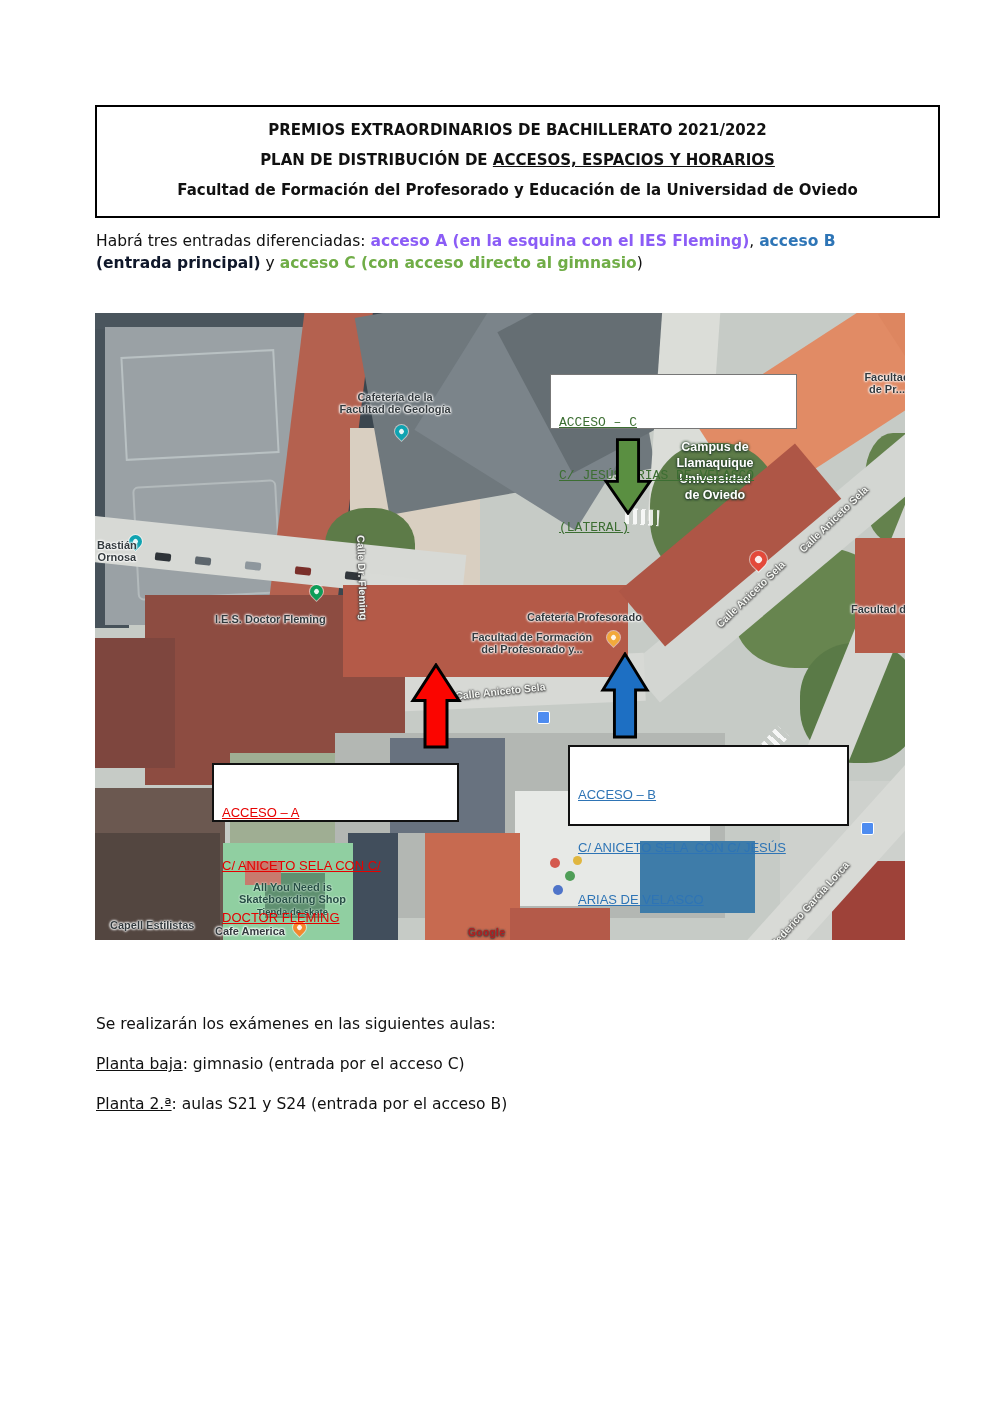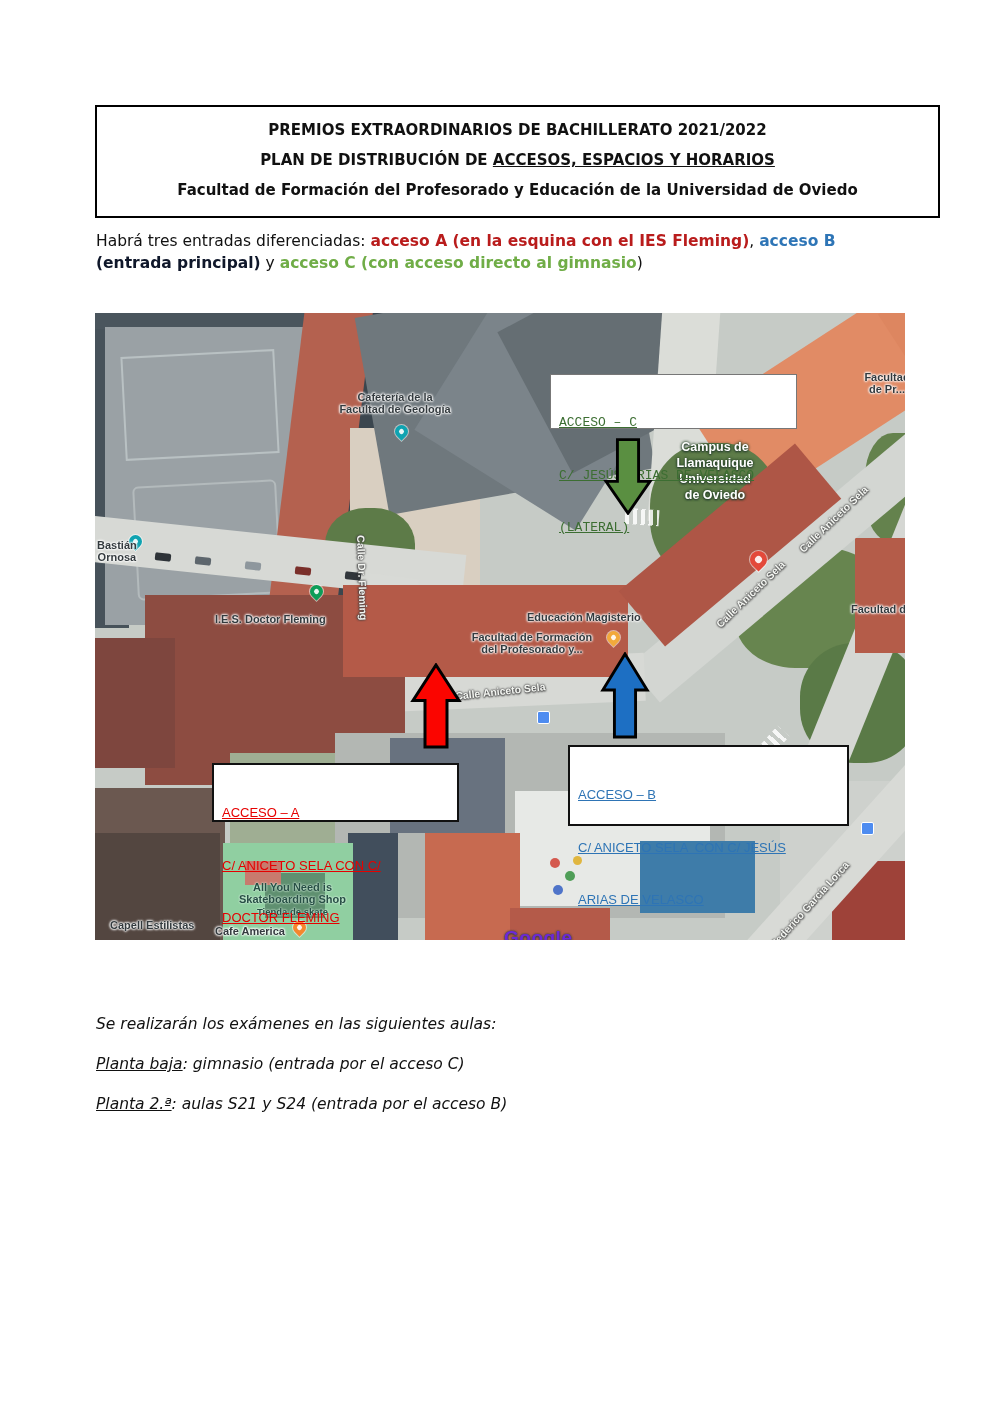--- a/index.html
+++ b/index.html
@@ -41,33 +41,33 @@
   .dot{position:absolute;border-radius:50%;}
 
   
   .abox{position:absolute;background:#fff;font-family:"Liberation Sans",sans-serif;
     font-size:13px;line-height:17.5px;padding:4px 8px;white-space:pre;}
   .abox span{display:block;text-decoration:underline;}
   .block-arrow{position:absolute;}
 
   
   #aulas{position:absolute;left:96px;top:1014px;width:830px;font-size:15.5px;line-height:21.5px;}
-  #aulas p{margin:0 0 18.5px 0;font-style:italic;}
+  #aulas p{margin:0 0 18.5px 0;}
 </style>
 </head>
 <body>
 
 <div id="header-box">
   <div><span>PREMIOS EXTRAORDINARIOS DE BACHILLERATO 2021/2022</span></div>
   <div><span>PLAN DE DISTRIBUCIÓN DE </span><span class="u">ACCESOS, ESPACIOS Y HORARIOS</span></div>
   <div><span>Facultad de Formación del Profesorado y Educación de la Universidad de Oviedo</span></div>
 </div>
 
 <div id="intro">
-  <span>Habrá tres entradas diferenciadas: </span><span class="b" style="color: #b91c1c;">acceso A (en la esquina con el IES Fleming)</span><span>, </span><span class="b" style="color: rgb(46, 117, 182);">acceso B</span><br>
+  <span>Habrá tres entradas diferenciadas: </span><span class="b" style="color: #8b5cf6;">acceso A (en la esquina con el IES Fleming)</span><span>, </span><span class="b" style="color: rgb(46, 117, 182);">acceso B</span><br>
   <span class="b" style="color: #0f172a;">(entrada principal)</span><span> y </span><span class="b" style="color: rgb(112, 173, 71);">acceso C (con acceso directo al gimnasio</span><span>)</span>
 </div>
 
 <div id="map">
 
   <div class="mp" style="left:0;top:0;width:34px;height:315px;background:#47525a"></div>
   <div class="mp" style="left:0;top:0;width:250px;height:16px;background:#4a555d"></div>
   <div class="mp" style="left:10px;top:14px;width:225px;height:298px;background:#9aa1a5"></div>
   <div class="mp" style="left:28px;top:40px;width:150px;height:100px;border:2px solid #b9c1c3;transform:rotate(-3deg)"></div>
   <div class="mp" style="left:40px;top:170px;width:140px;height:110px;border:2px solid #b3babc;border-radius:6px;transform:rotate(-3deg)"></div>
@@ -133,35 +133,35 @@
   <div class="pin" style="left:34px;top:222px;background:#0fa3b1"></div>
   <div class="pin" style="left:215px;top:272px;background:#0c9d58"></div>
   <div class="pin pin-big" style="left:655px;top:238px;background:#e3493a"></div>
   <div class="pin" style="left:512px;top:318px;background:#f2a93b"></div>
   <div class="pin" style="left:198px;top:608px;background:#f5872e"></div>
   <div class="bus" style="left:442px;top:398px"></div>
   <div class="bus" style="left:766px;top:509px"></div>
 
   <div class="place" style="left:220px;top:78px;width:160px;text-align:center;white-space:normal"><span>Cafetería de la</span><br><span>Facultad de Geología</span></div>
   <div class="campus-label" style="left:560px;top:126px;width:120px"><span>Campus de</span><br><span>Llamaquique</span><br><span>Universidad</span><br><span>de Oviedo</span></div>
-  <div class="place" style="left:432px;top:298px">Educación Magisterio</div>
+  <div class="place" style="left:432px;top:298px">Cafetería Profesorado</div>
   <div class="place" style="left:352px;top:318px;width:170px;text-align:center;white-space:normal"><span>Facultad de Formación</span><br><span>del Profesorado y...</span></div>
   <div class="place" style="left:120px;top:300px">I.E.S. Doctor Fleming</div>
   <div class="place" style="left:2px;top:226px;text-align:center"><span>Bastián</span><br><span>Ornosa</span></div>
   <div class="street" style="left:360px;top:372px;transform:rotate(-6deg)">Calle Aniceto Sela</div>
   <div class="street" style="left:693px;top:200px;transform:rotate(-44deg)">Calle Aniceto Sela</div>
   <div class="street" style="left:610px;top:275px;transform:rotate(-44deg)">Calle Aniceto Sela</div>
   <div class="street" style="left:272px;top:222px;transform:rotate(88deg);transform-origin:left top">Calle Dr. Fleming</div>
   <div class="street" style="left:648px;top:590px;transform:rotate(-48deg)">C. Federico García Lorca</div>
   <div class="place" style="left:756px;top:290px">Facultad d...</div>
   <div class="place" style="left:762px;top:58px;white-space:normal;width:60px;text-align:center"><span>Facultad</span><br><span>de Pr...</span></div>
   <div class="place" style="left:125px;top:568px;width:145px;text-align:center;white-space:normal;color:#274f45;text-shadow:0 0 2px #d8f2e1,0 0 2px #d8f2e1"><span>All You Need is</span><br><span>Skateboarding Shop</span><br><span style="font-size:9.5px">Tienda de skate</span></div>
   <div class="place" style="left:15px;top:606px">Capell Estilistas</div>
   <div class="place" style="left:120px;top:612px">Cafe America</div>
-  <div class="street" style="left:409px;top:614px;font-size:19px;letter-spacing:.5px;color:#6d28d9">Google</div>
+  <div class="street" style="left:373px;top:614px;font-size:10px;letter-spacing:.5px;color:#b91c1c">Google</div>
 
   <div class="abox" style="left: 455px; top: 61px; width: 229px; height: 45px; border: 1.5px solid rgb(119, 119, 119); color: rgb(60, 110, 50); font-family: Liberation Mono, monospace;">
     <span>ACCESO – C</span>
     <span>C/ JESÚS ARIAS DE VELASCO</span>
     <span>(LATERAL)</span>
   </div>
   <svg class="block-arrow" style="left:508px;top:124px" width="50" height="78" viewBox="0 0 52 88" preserveAspectRatio="none">
     <polygon points="26,86 3,50 15,50 15,3 37,3 37,50 49,50" stroke="#000" stroke-width="3" style="fill: rgb(90, 143, 65);"></polygon>
   </svg>
 

